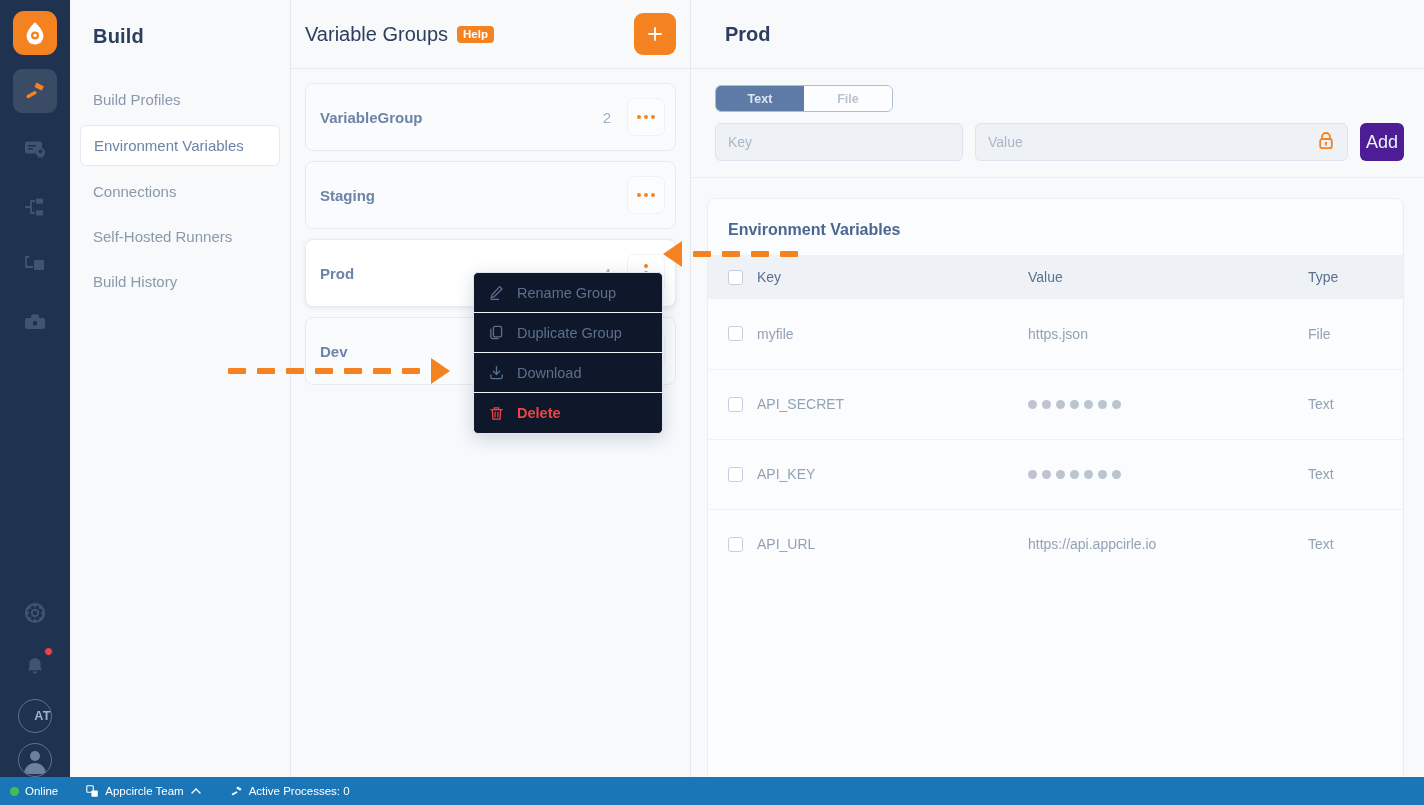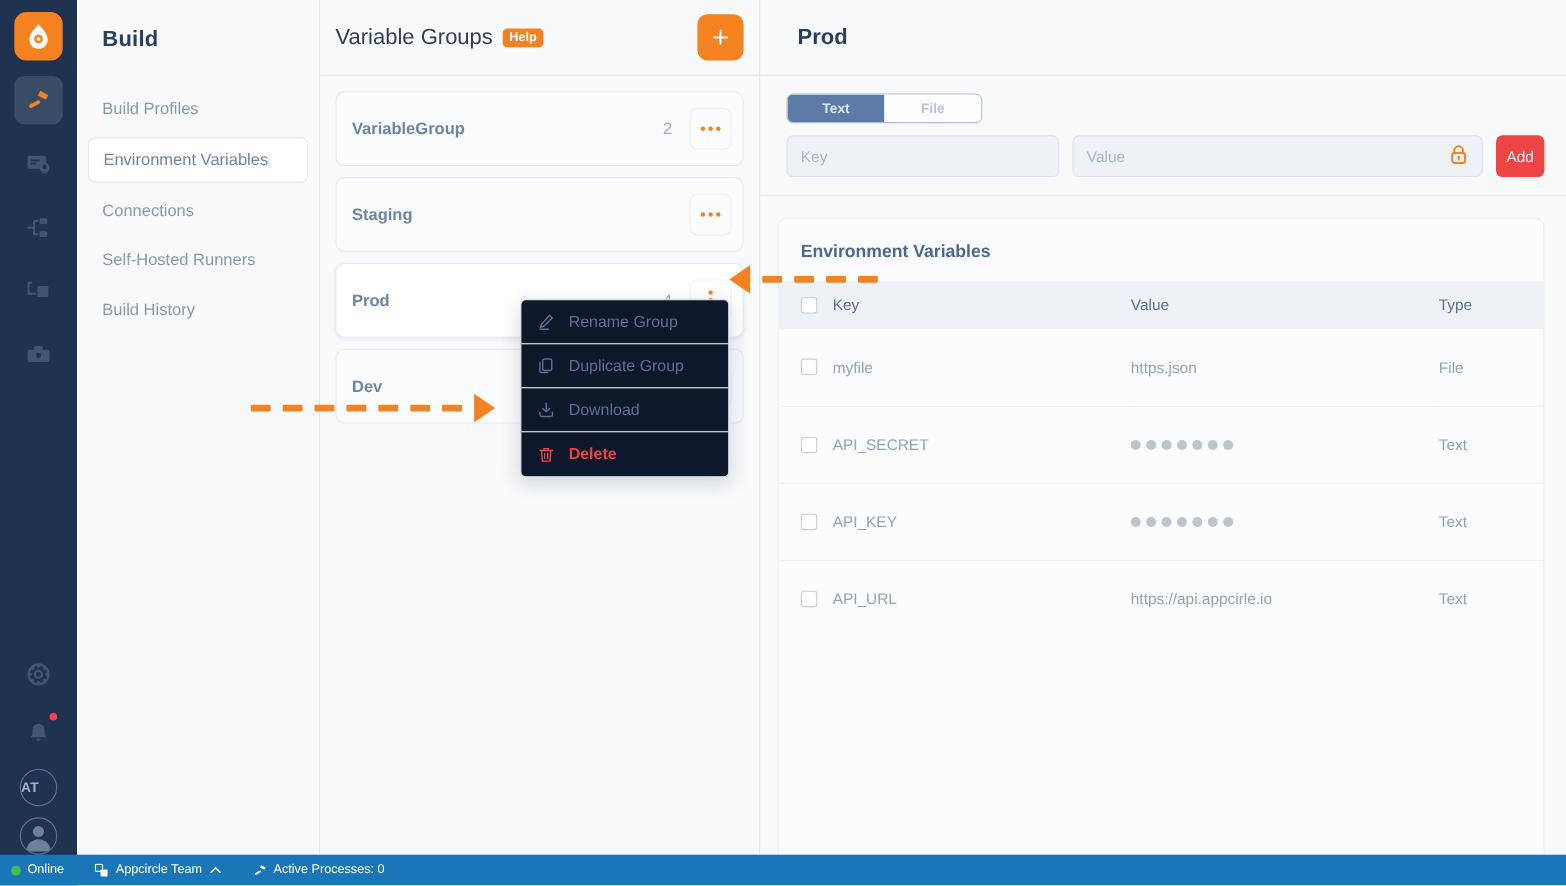--- a/index.html
+++ b/index.html
@@ -23,21 +23,21 @@
   }
   .rail-item {
     width: 44px; height: 44px; margin-top: 14px; border-radius: 9px;
     display: flex; align-items: center; justify-content: center;
   }
   .rail-item.active { background: #3a4b66; }
   .rail-bottom { position: absolute; bottom: 28px; left: 0; width: 70px;
     display: flex; flex-direction: column; align-items: center; gap: 10px; }
   .rail-circle {
     width: 34px; height: 34px; border-radius: 50%;
-    border: 1.5px solid #5c7296; display: flex; align-items: center; justify-content: flex-start;
+    border: 1.5px solid #5c7296; display: flex; align-items: center; justify-content: flex-end;
     color: #9db2cc; font-size: 12.5px; font-weight: bold; letter-spacing: .5px;
   }
   .rail-avatar {
     width: 34px; height: 34px; border-radius: 50%;
     border: 1.5px solid #5c7296; display: flex; align-items: center; justify-content: center;
     overflow: hidden;
   }
   .badge-dot {
     position: absolute; width: 9px; height: 9px; border-radius: 50%;
     background: #ef4444; top: 2px; right: 4px; border: 1.5px solid #1f3250;
@@ -136,22 +136,22 @@
   .seg-btn.on { background: #5d7ba6; color: #dce6f3; }
   .form-row { display: flex; align-items: center; gap: 12px; margin-top: 11px; padding-left: 12px; }
   .field {
     height: 38px; border: 1px solid #dde4ee; border-radius: 6px; background: #eef2f7;
     display: flex; align-items: center; padding: 0 12px; font-size: 14px; color: #aab6c6;
   }
   .field.key { width: 248px; flex: none; }
   .field.value { flex: 1; justify-content: space-between; }
   .lock-ico { margin-left: auto; }
   .add-var {
-    width: 44px; height: 38px; border-radius: 6px; background: #ef4444;
-    color: #eef2f7; font-size: 14px; border: none; cursor: pointer;
+    width: 44px; height: 38px; border-radius: 6px; background: #4c1d95;
+    color: #eef2f7; font-size: 18px; border: none; cursor: pointer;
     display: flex; align-items: center; justify-content: center;
   }
   .table-card {
     margin: 20px 20px 22px 16px; background: #fafcfd;
     border: 1px solid #e9eef4; border-radius: 8px; flex: 1;
     display: flex; flex-direction: column; overflow: hidden;
   }
   .table-card-title {
     font-size: 16px; font-weight: bold; color: #4b6691; padding: 22px 0 16px 20px;
   }

